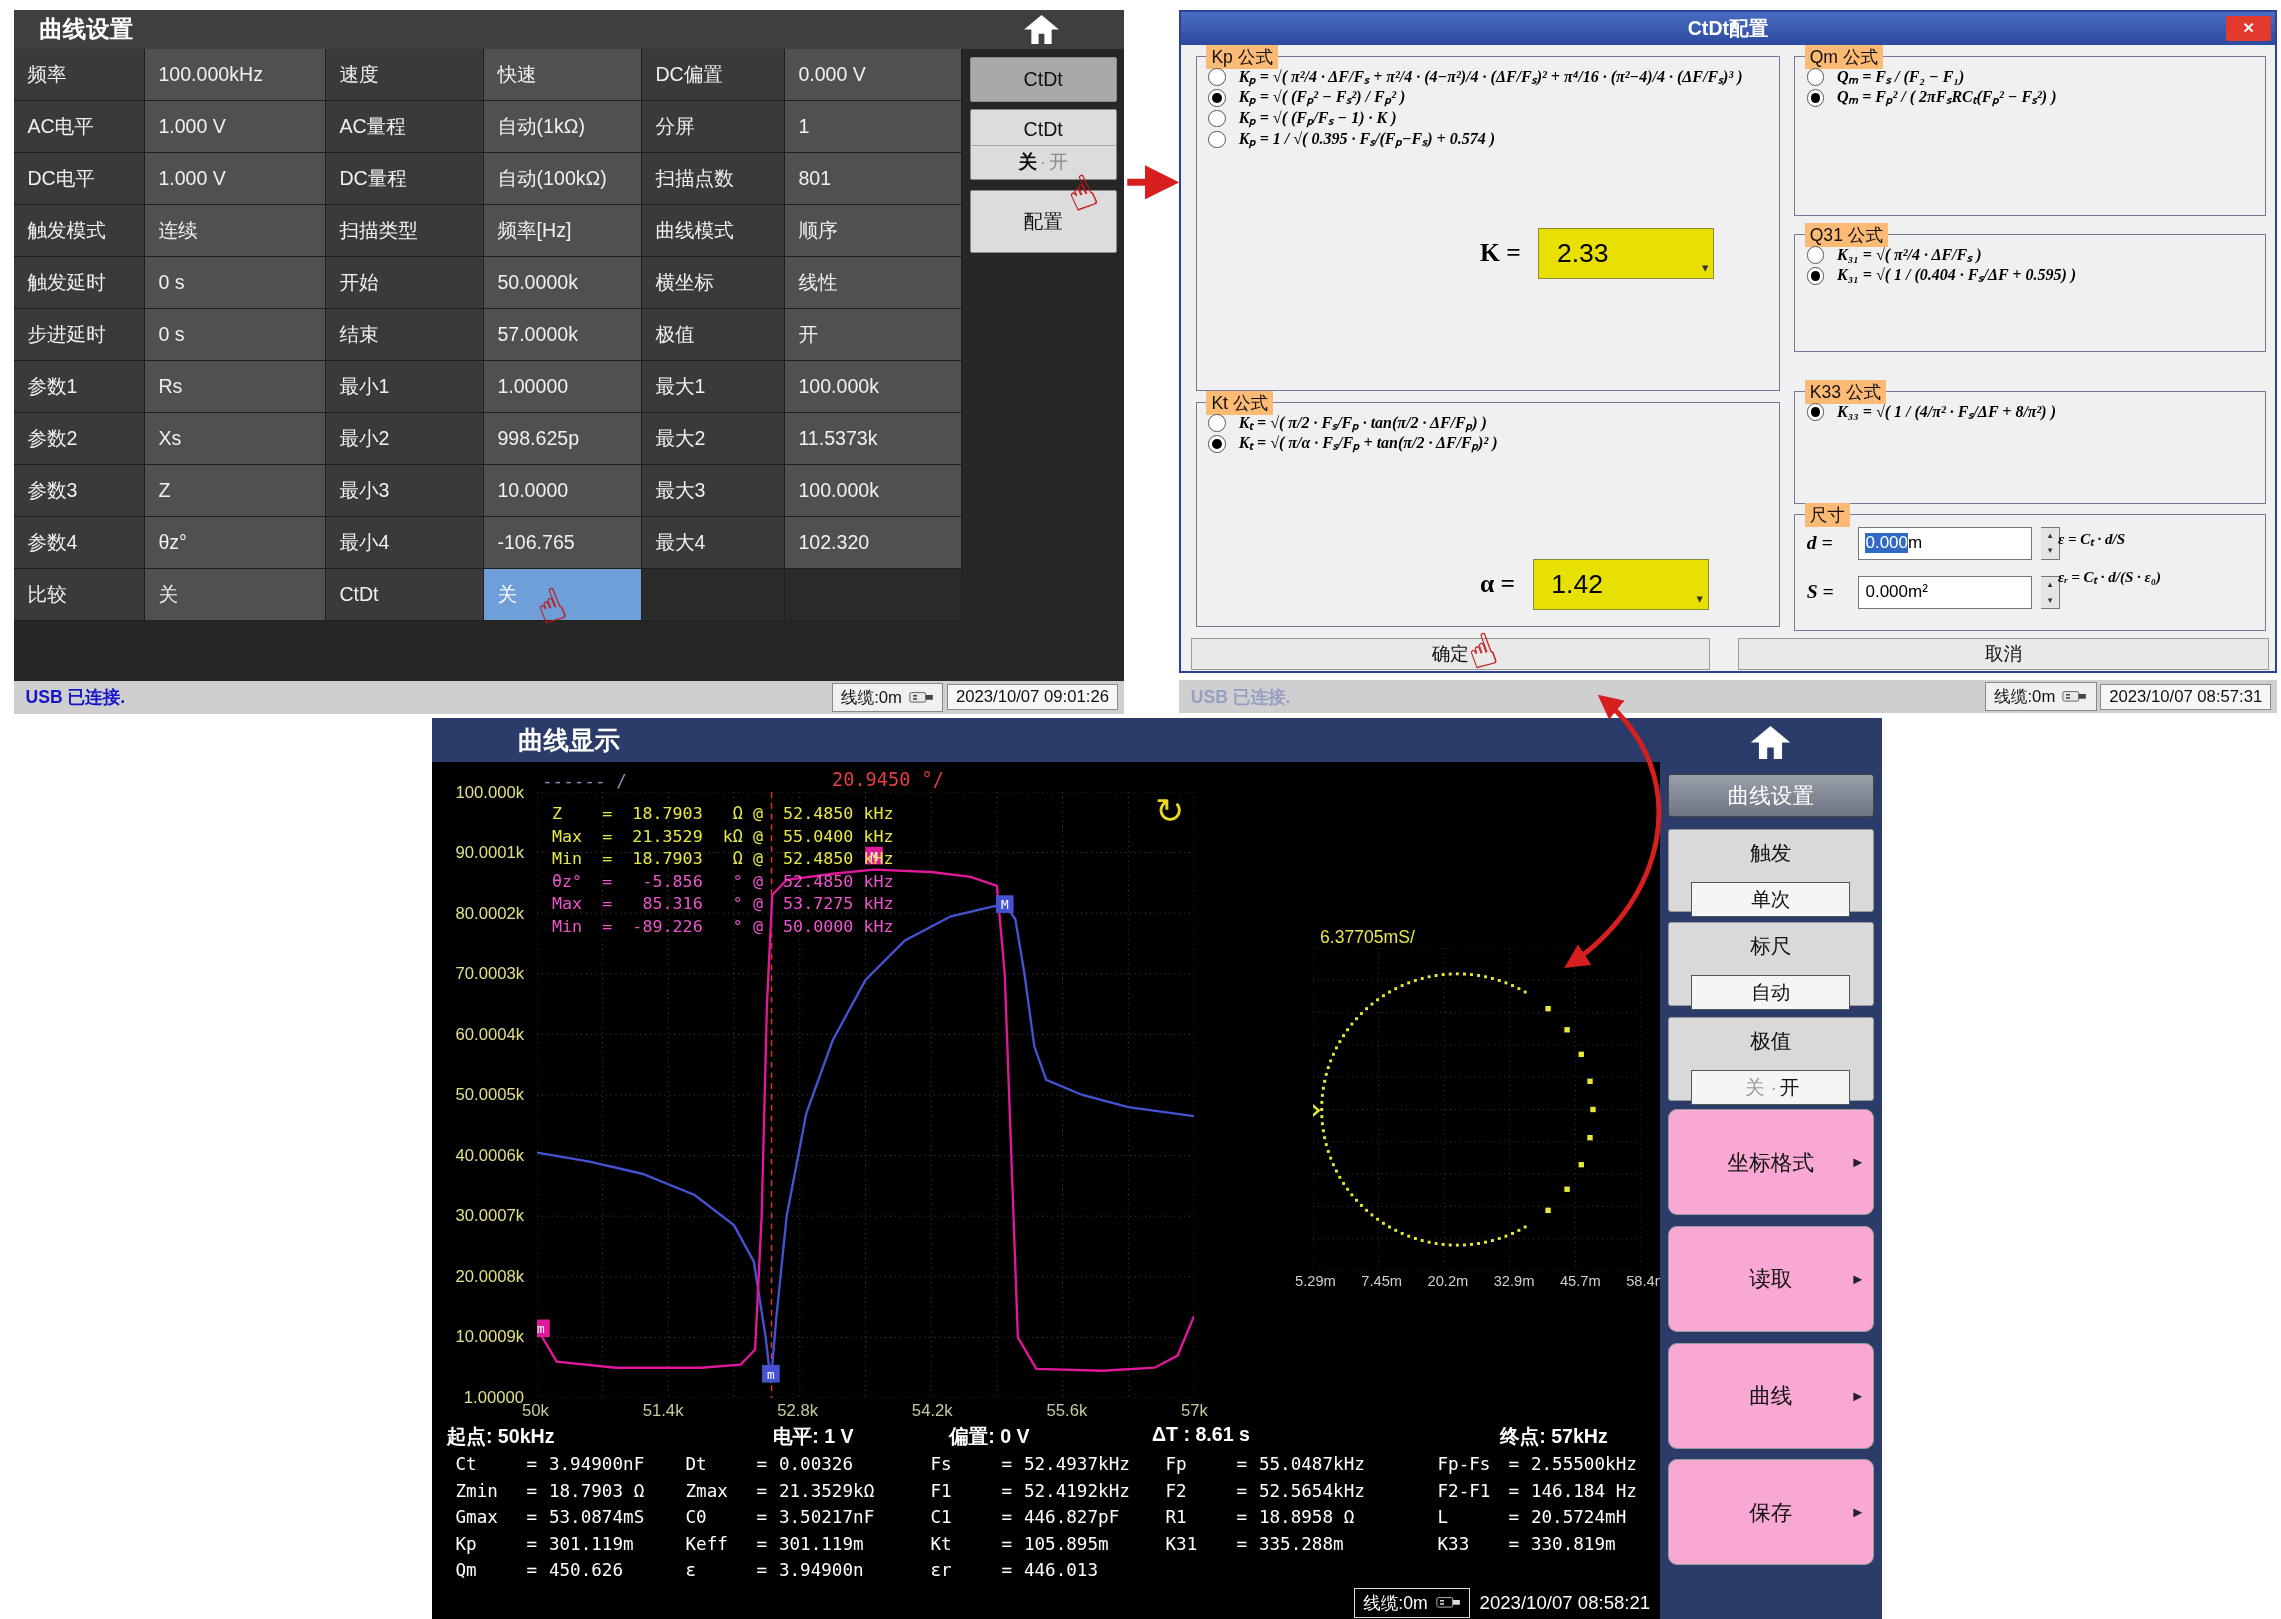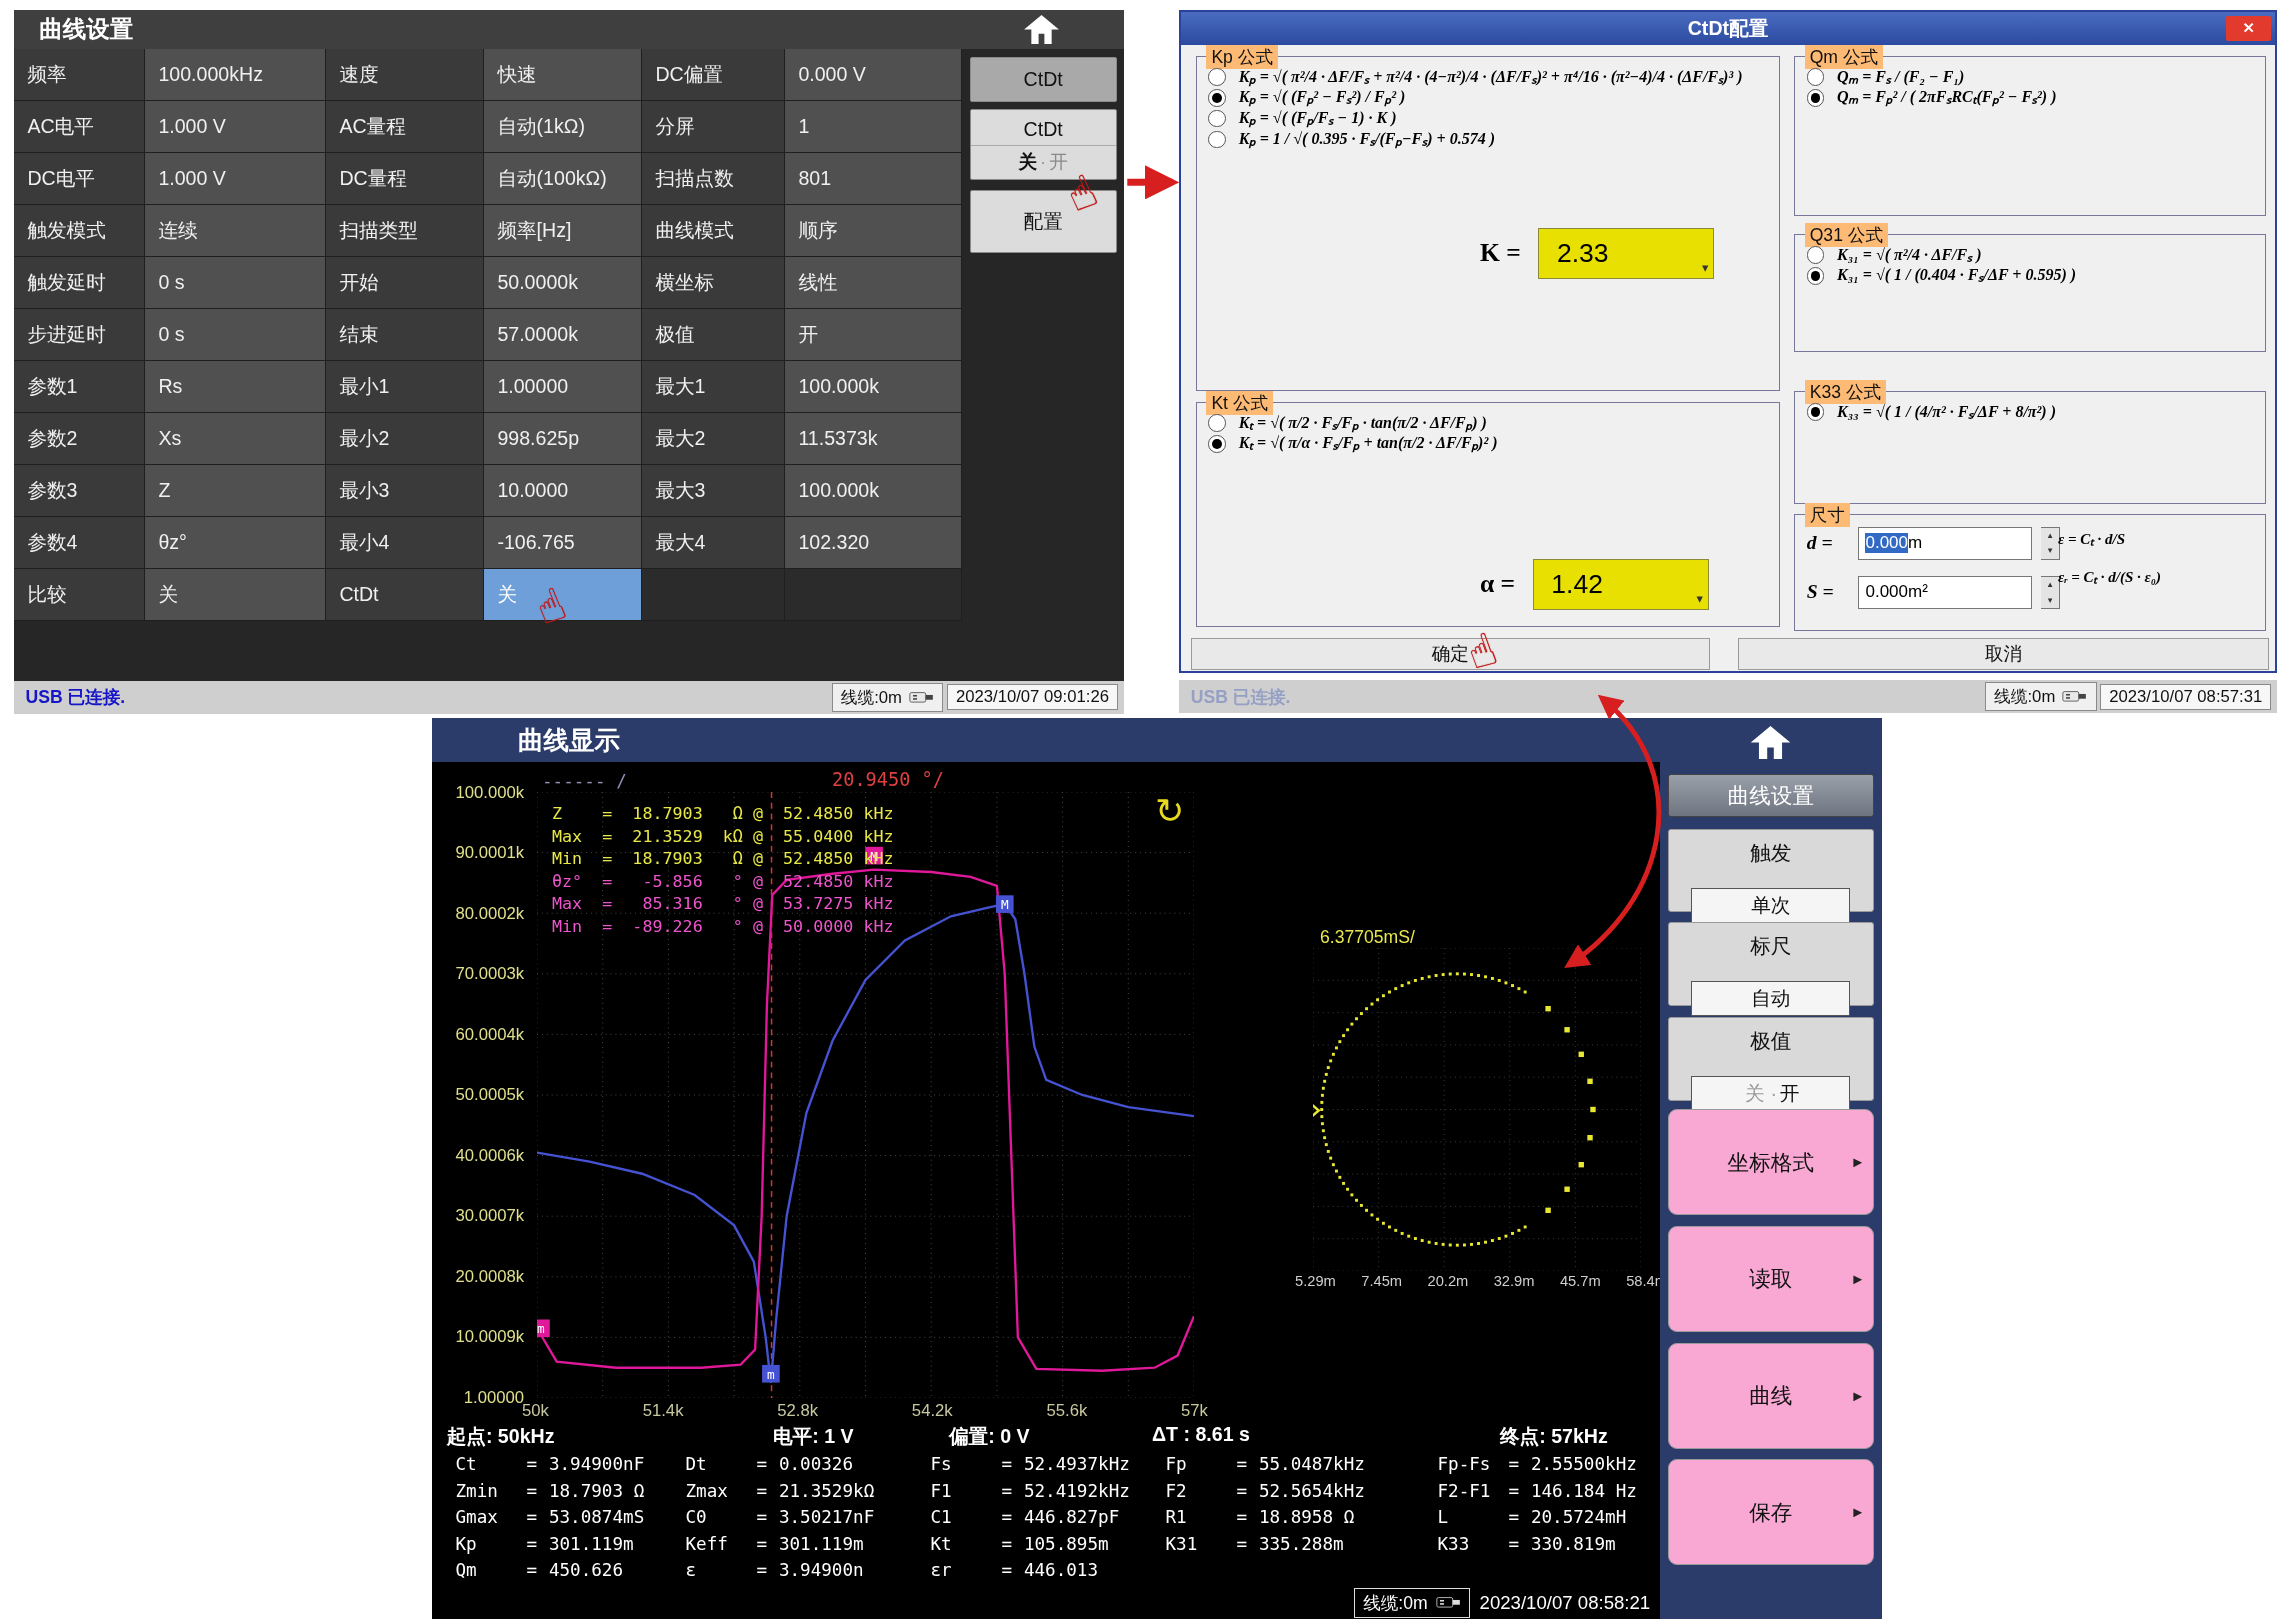--- a/index.html
+++ b/index.html
@@ -71,21 +71,21 @@
   #display-panel{left:432px;top:718px;width:1450px;height:901px;background:#000}
   .dp-header{position:absolute;top:0;left:0;right:0;height:44px;background:#2c3c6a;color:#fff;font-size:25.5px;font-weight:bold;line-height:44px;padding-left:86px}
   #display-sidebar{position:absolute;top:0;right:0;width:222px;height:100%;background:#2c3c6a}
   #display-home{left:90px;top:7.8px;width:41px;height:33px}
   .pane-btn{position:absolute;left:7.8px;width:206px;background:#d9d9d9;border:1px solid #9a9a9a;border-radius:2.9px;color:#111;text-align:center}
   #btn-curve-settings{top:56px;height:43px;line-height:41px;font-size:21.6px;background:linear-gradient(#9aa0aa,#6f7580);color:#fff;border-color:#444}
   #btn-trigger{top:111px;height:83px}
   #btn-ruler{top:204px;height:84px}
   #btn-extremum{top:299px;height:84px}
   .pb-label{font-size:20.6px;padding-top:8.8px}
-  .pb-value{width:78%;margin:21px auto 0 auto;background:#f5f5f5;border:1px solid #555;font-size:19.6px;padding:2.9px 0}
+  .pb-value{width:78%;margin:15px auto 0 auto;background:#f5f5f5;border:1px solid #555;font-size:19.6px;padding:2.9px 0}
   #arrow-buttons{position:absolute;left:7.8px;top:391px;width:206px;display:flex;flex-direction:column;gap:10.8px}
   .arrow-btn{height:106px;background:#f9a8d4;border:1px solid #9a9a9a;border-radius:9px;display:flex;align-items:center;justify-content:center;position:relative;cursor:pointer}
   .ab-label{font-size:21.6px;color:#111}
   .ab-arrow{position:absolute;right:7.8px;font-size:14.7px;color:#222}
   #display-main{position:absolute;top:44px;left:0;width:1228px;height:857px;background:#000}
   #y-labels{position:absolute;left:0;top:20.6px;width:97px;height:625px;display:flex;flex-direction:column;justify-content:space-between;align-items:flex-end;padding-right:4.9px}
   .ylab{font-size:16.7px;color:#e0e08c}
   #sweep-svg{position:absolute;left:105px;top:30px}
   #x-labels{position:absolute;left:90px;top:639px;width:686px;display:flex;justify-content:space-between}
   .xlab{font-size:16.7px;color:#c8c8a0}

